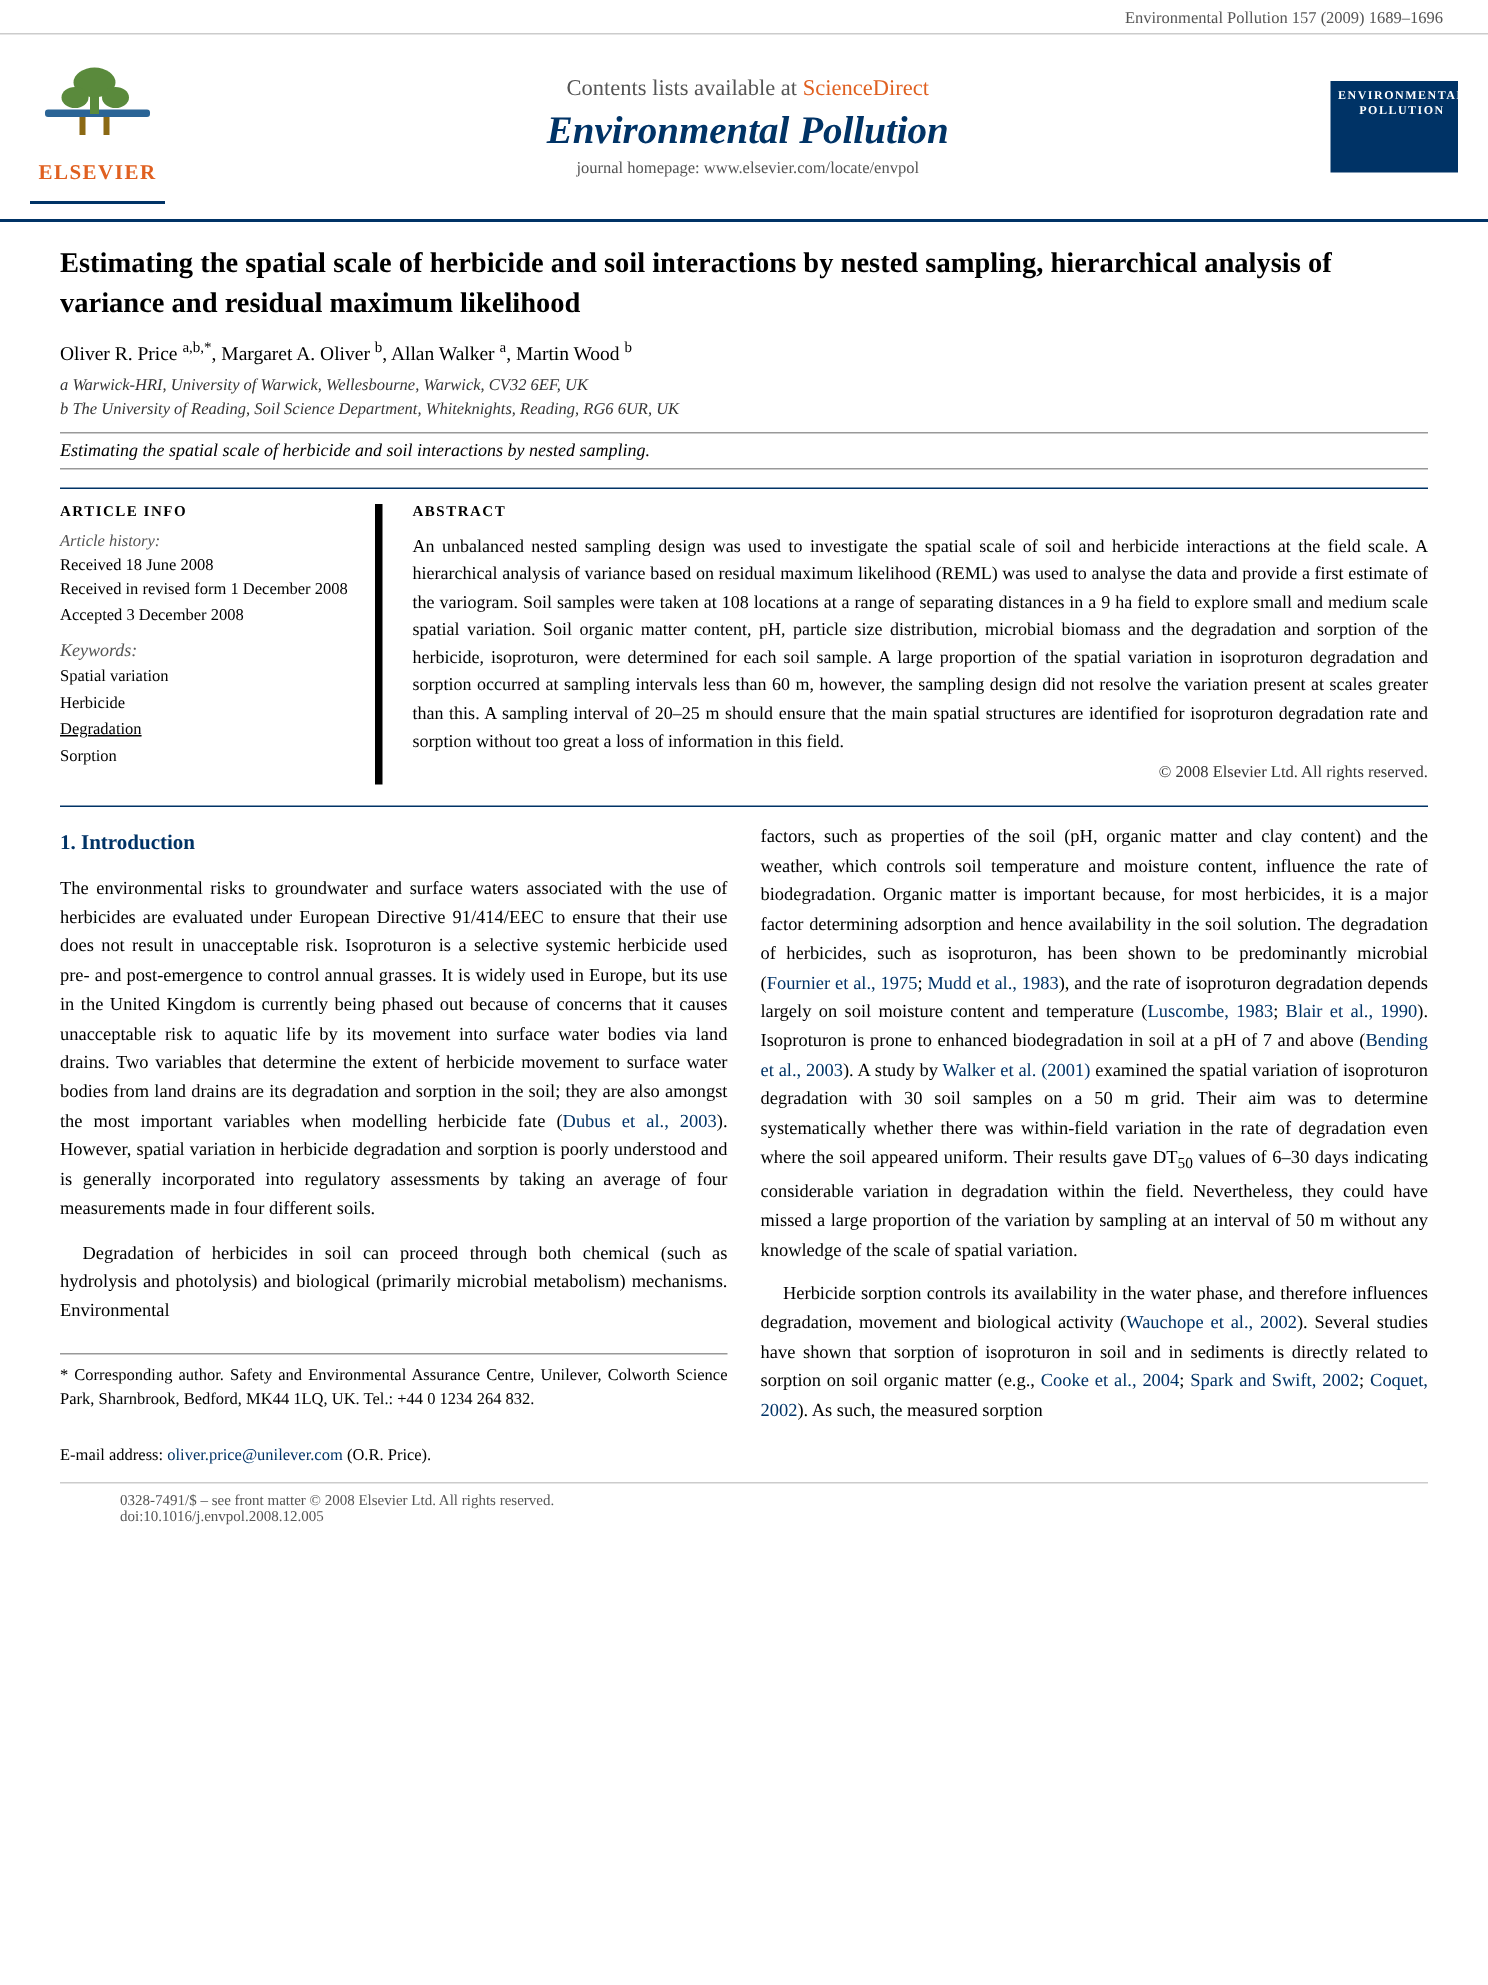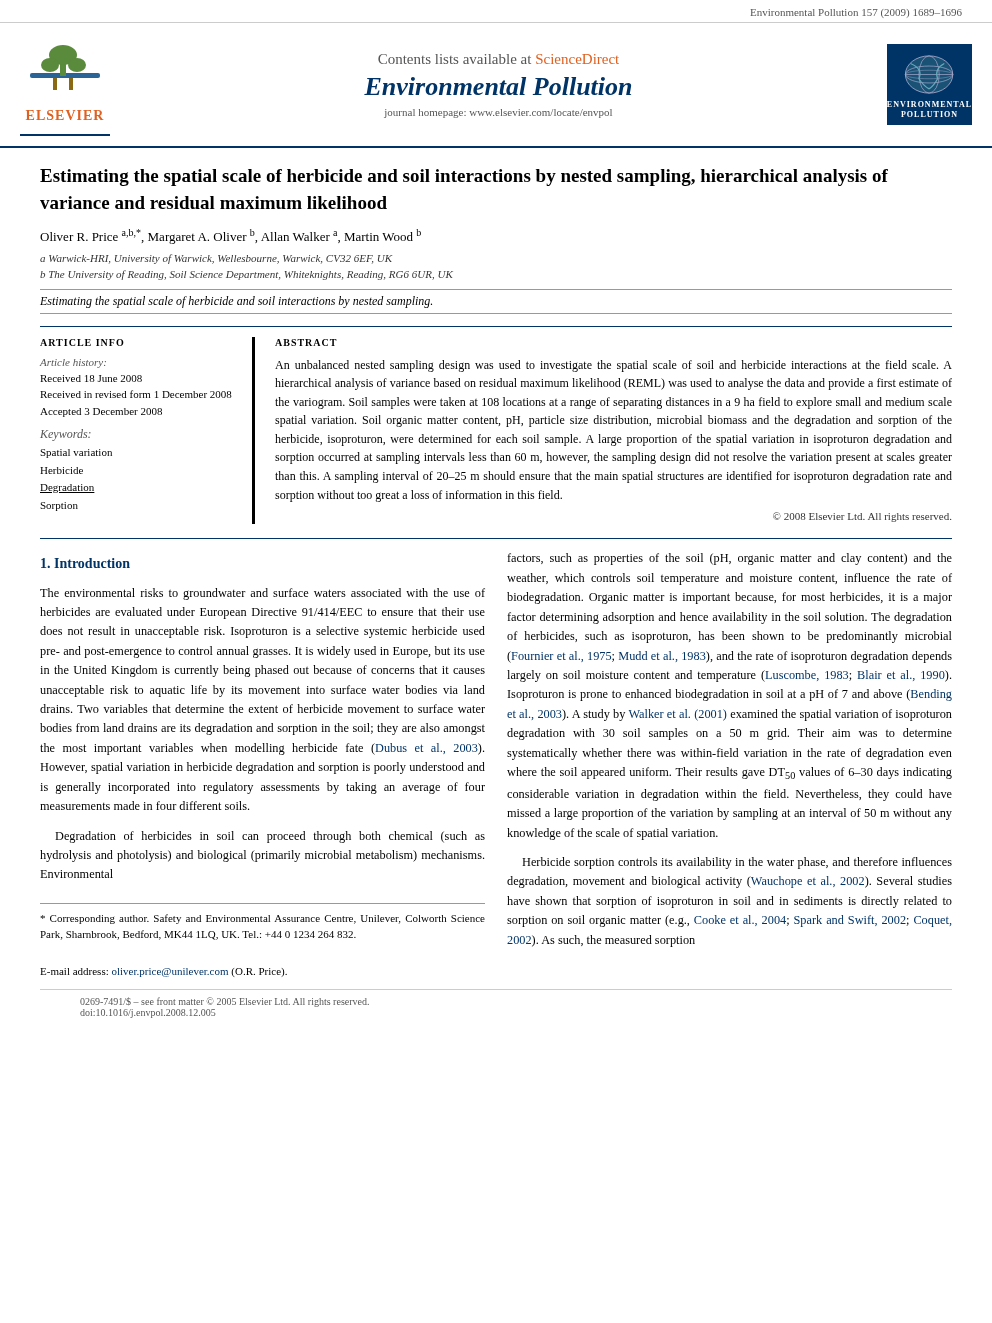--- a/index.html
+++ b/index.html
@@ -71,22 +71,21 @@
 
     .journal-header .journal-logo-box {
       width: 90px;
       background: #003366;
       color: white;
       font-size: 10px;
       font-weight: bold;
       text-align: center;
       padding: 5px;
       display: flex;
-      flex-direction: column;
-      align-items: center;
+      flex-direction: row;
     }
 
     .journal-logo-box .globe-icon {
       width: 55px;
       height: 45px;
       margin: 3px 0;
     }
 
     
     .main-content {
@@ -310,21 +309,21 @@
 
     <div class="affiliations" style="font-size:11px; color:#333; line-height:1.5; margin-bottom:6px;">
       <div style="font-style:italic;">a Warwick-HRI, University of Warwick, Wellesbourne, Warwick, CV32 6EF, UK</div>
       <div style="font-style:italic;">b The University of Reading, Soil Science Department, Whiteknights, Reading, RG6 6UR, UK</div>
     </div>
 
     <div class="running-title" style="font-size:12px; font-style:italic; border-top:1px solid #999; border-bottom:1px solid #999; padding:4px 0; margin-bottom:12px;">Estimating the spatial scale of herbicide and soil interactions by nested sampling.</div>
 
     <div class="two-col" style="display:flex; gap:20px; border-top:1px solid #003366; padding-top:10px; margin-bottom:14px;">
 
-      <div class="article-info-col" style="width:215px; flex-shrink:0; border-right:3px solid #000000; padding-right:12px;">
+      <div class="article-info-col" style="width:215px; flex-shrink:0; border-right:5px solid #000000; padding-right:12px;">
         <div class="section-label" style="font-size:10px; font-weight:bold; letter-spacing:1px; margin-bottom:8px;">ARTICLE INFO</div>
 
         <div class="info-group" style="margin-bottom:8px;">
           <div class="info-heading" style="font-size:11px; font-style:italic; color:#555; margin-bottom:2px;">Article history:</div>
           <div style="font-size:11px; line-height:1.5;">Received 18 June 2008</div>
           <div style="font-size:11px; line-height:1.5;">Received in revised form 1 December 2008</div>
           <div style="font-size:11px; line-height:1.5;">Accepted 3 December 2008</div>
         </div>
 
         <div class="info-group">
@@ -368,18 +367,18 @@
         <p style="margin-bottom:10px;">
           factors, such as properties of the soil (pH, organic matter and clay content) and the weather, which controls soil temperature and moisture content, influence the rate of biodegradation. Organic matter is important because, for most herbicides, it is a major factor determining adsorption and hence availability in the soil solution. The degradation of herbicides, such as isoproturon, has been shown to be predominantly microbial (<span style="color:#003366;">Fournier et al., 1975</span>; <span style="color:#003366;">Mudd et al., 1983</span>), <span>and</span> the rate of isoproturon degradation depends largely on soil moisture content and temperature (<span style="color:#003366;">Luscombe, 1983</span>; <span style="color:#003366;">Blair et al., 1990</span>). Isoproturon is prone to enhanced biodegradation in soil at a pH of 7 and above (<span style="color:#003366;">Bending et al., 2003</span>). A study by <span style="color:#003366;">Walker et al. (2001)</span> examined the spatial variation of isoproturon degradation with 30 soil samples on a 50 m grid. Their aim was to determine systematically whether there was within-field variation in the rate of degradation even where the soil appeared uniform. Their results gave DT<sub>50</sub> values of 6–30 days indicating considerable variation in degradation within the field. <span>Nevertheless</span>, they could have missed a large proportion of the variation by sampling at an interval of 50 m without any knowledge of the scale of spatial variation.
         </p>
         <p>
           Herbicide sorption controls its availability in the water phase, and therefore influences degradation, movement and biological activity (<span style="color:#003366;">Wauchope et al., 2002</span>). Several studies have shown that sorption of isoproturon in soil and in sediments is directly related to sorption on soil organic matter (e.g., <span style="color:#003366;">Cooke et al., 2004</span>; <span style="color:#003366;">Spark and Swift, 2002</span>; <span style="color:#003366;">Coquet, 2002</span>). As such, the measured sorption
         </p>
       </div>
     </div>
 
     <div class="footer-bar" style="border-top:1px solid #ccc; padding-top:6px; font-size:10px; color:#555; margin-top:10px;">
-      <div>0269-7491/$ – see front matter © 2005 Elsevier Ltd. All rights reserved.</div>
+      <div>0328-7491/$ – see front matter © 2008 Elsevier Ltd. All rights reserved.</div>
       <div>doi:10.1016/j.envpol.2008.12.005</div>
     </div>
 
   </div>
 </div>
 
 </body></html>

